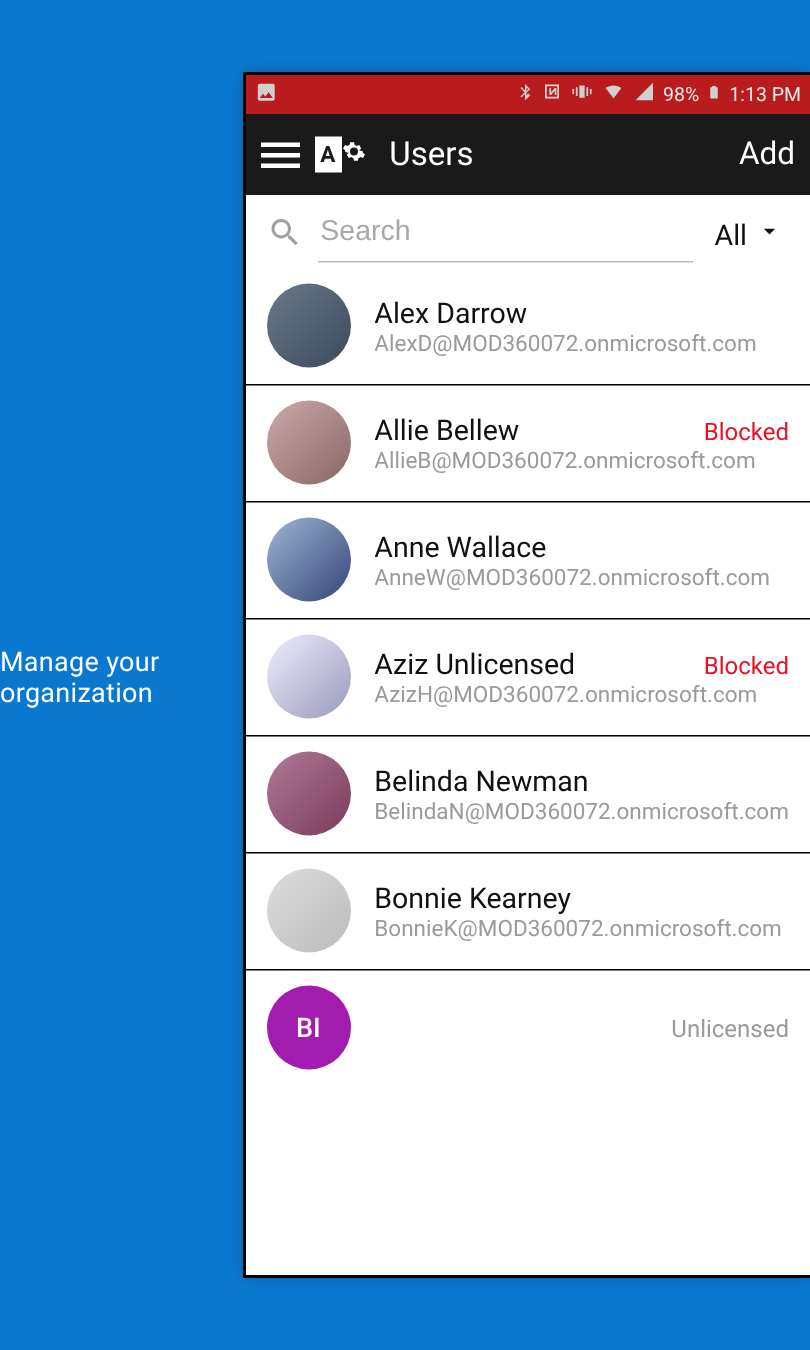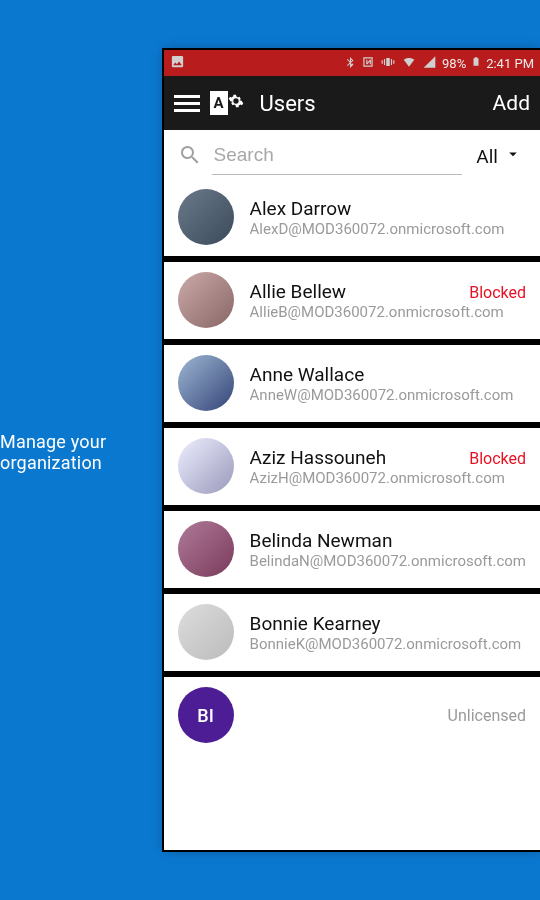--- a/index.html
+++ b/index.html
@@ -48,21 +48,21 @@
   .search-input {
     flex:1; border:none; border-bottom:1px solid #bbb;
     font-size:19px; padding:6px 2px 8px; color:#333; outline:none;
   }
   .search-input::placeholder { color:#a8a8a8; }
   .filter { display:flex; align-items:center; gap:6px; font-size:19px; color:#111; padding:0 4px;}
   
   .list { display:flex; flex-direction:column; }
   .row {
     display:flex; align-items:center; padding:10px 14px 11px;
-    border-bottom:6px solid #000000; gap:16px;
+    border-bottom:1px solid #000000; gap:16px;
   }
   .row:last-child { border-bottom:none; }
   .avatar {
     width:56px; height:56px; border-radius:50%; flex-shrink:0;
     background:#888;
   }
   .info { flex:1; min-width:0; }
   .name-line { display:flex; align-items:baseline; gap:8px; }
   .name { font-size:19px; color:#111; font-weight:400; white-space:nowrap; overflow:hidden; text-overflow:ellipsis; max-width:280px;}
   .status {
@@ -117,21 +117,21 @@
           <svg width="15" height="14" viewBox="0 0 24 24">
               <path d="M2 22h20V2L2 22Z"></path>
             </svg>
         </span>
         <span class="battery-pct">98%</span>
         <span>
           <svg width="10" height="15" viewBox="0 0 24 24">
               <path d="M15 2h-6v2H6v18h12V4h-3V2Z"></path>
             </svg>
         </span>
-        <span class="clock">2:41 PM</span>
+        <span class="clock">1:13 PM</span>
       </div>
     </div>
 
     <div class="appbar">
       <div class="hamburger">
         <span></span>
           <span></span>
           <span></span>
       </div>
       <div class="app-logo">
@@ -191,21 +191,21 @@
             <div class="name">Anne Wallace</div>
             <div class="status"></div>
           </div>
           <div class="email">AnneW@MOD360072.onmicrosoft.com</div>
         </div>
       </div>
       <div class="row">
         <div class="avatar" style="background:linear-gradient(135deg,#eef,#99b);"></div>
         <div class="info">
           <div class="name-line">
-            <div class="name">Aziz Hassouneh</div>
+            <div class="name">Aziz Unlicensed</div>
             <div class="status blocked">Blocked</div>
           </div>
           <div class="email">AzizH@MOD360072.onmicrosoft.com</div>
         </div>
       </div>
       <div class="row">
         <div class="avatar" style="background:linear-gradient(135deg,#b07a99,#7a3a5a);"></div>
         <div class="info">
           <div class="name-line">
             <div class="name">Belinda Newman</div>
@@ -218,21 +218,21 @@
         <div class="avatar" style="background:linear-gradient(135deg,#ddd,#bbb);"></div>
         <div class="info">
           <div class="name-line">
             <div class="name">Bonnie Kearney</div>
             <div class="status"></div>
           </div>
           <div class="email">BonnieK@MOD360072.onmicrosoft.com</div>
         </div>
       </div>
       <div class="row" style="padding-bottom:0;">
-        <div class="avatar initials" style="background:#4c1d95;">
+        <div class="avatar initials" style="background:#a21caf;">
             <span>BI</span>
           </div>
         <div class="info">
           <div class="name-line">
             <div class="status unlicensed">Unlicensed</div>
           </div>
           <div class="email"></div>
         </div>
       </div>
     </div>

